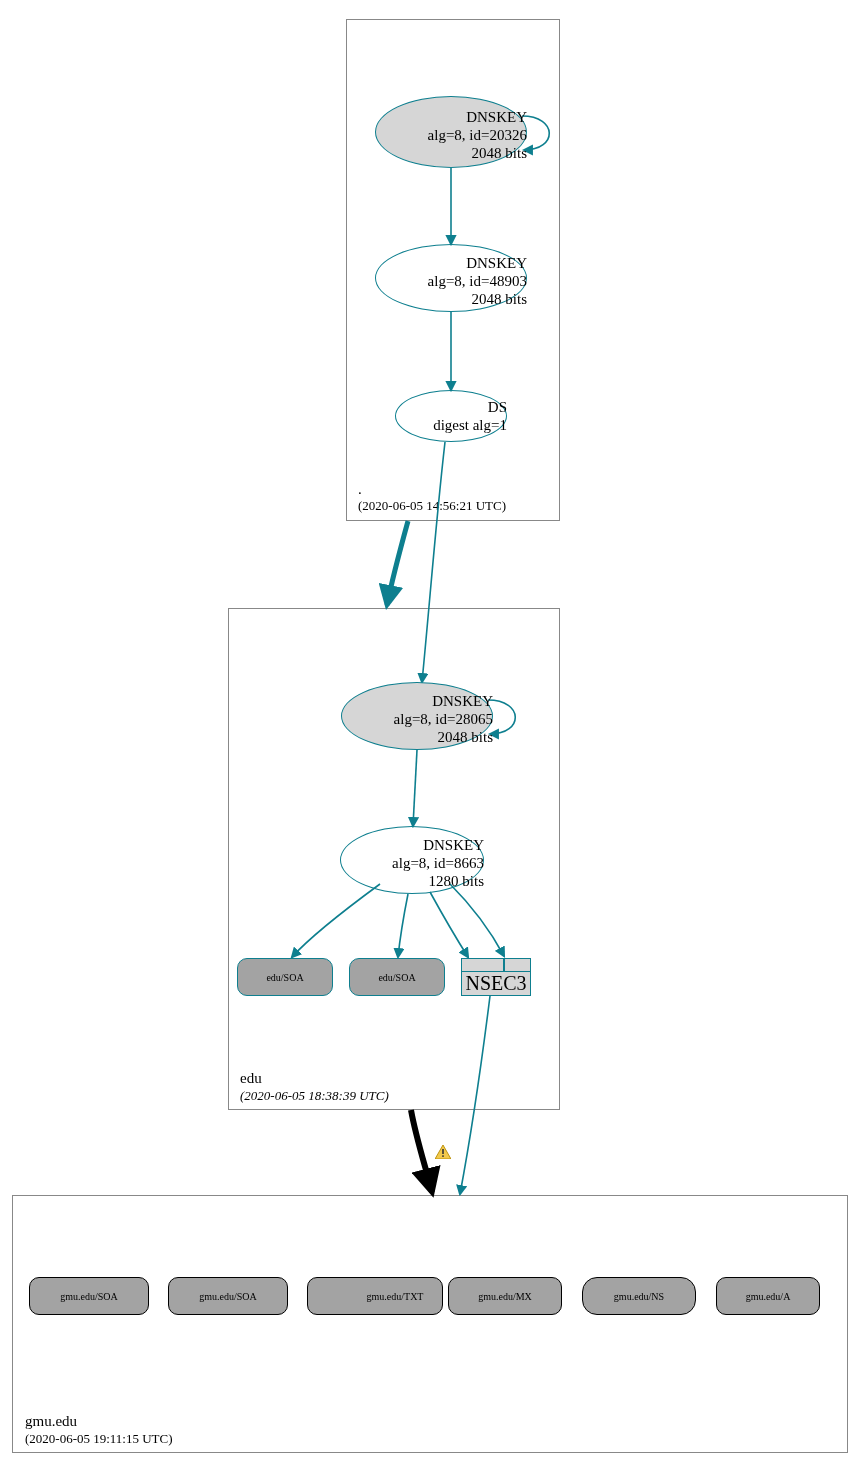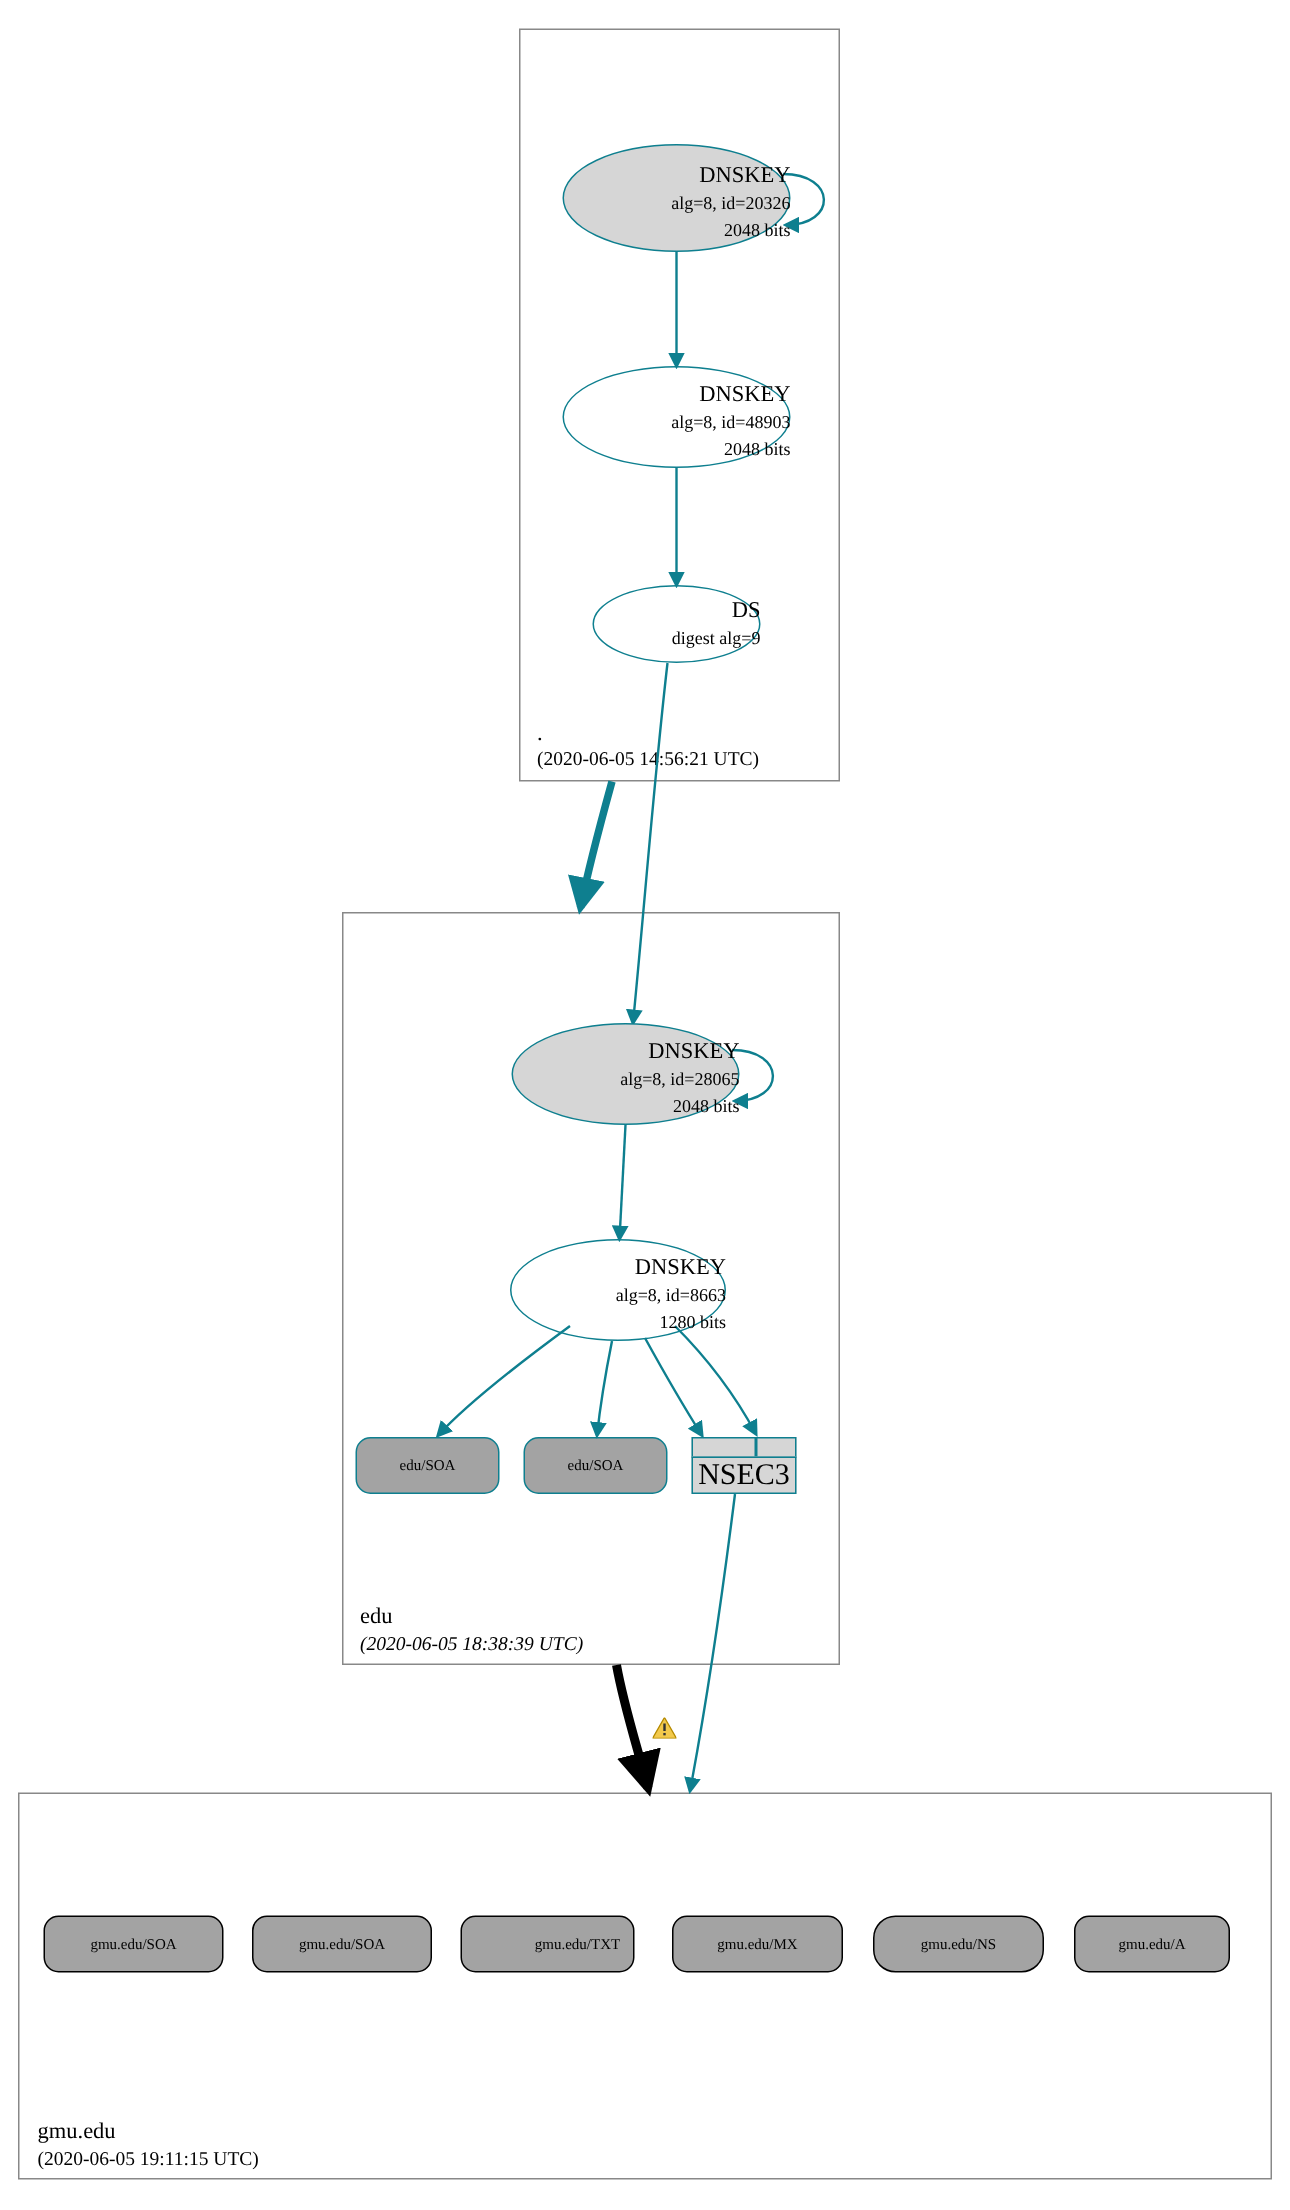--- a/index.html
+++ b/index.html
@@ -38,21 +38,21 @@
     z-index: 1;
   }
   .node-text {
     position: absolute;
     text-align: right;
     width: 100%;
     pointer-events: none;
     z-index: 2;
   }
   .node-title { font-size: 15px; }
-  .node-sub { font-size: 12px; }
+  .node-sub { font-size: 15px; }
   .rr-box {
     position: absolute;
     border: 1.5px solid #0e7f8f;
     border-radius: 10px;
     font-size: 10px;
     display: flex;
     align-items: center;
     justify-content: center;
     background: #a3a3a3;
     box-sizing: border-box;
@@ -137,21 +137,21 @@
     <span class="node-title">DNSKEY</span><br>
     <span class="node-sub">alg=8, id=48903</span><br>
     <span class="node-sub">2048 bits</span>
   </div>
 </div>
 
 <div class="node-ellipse" style="left:395px; top:390px; width:112px; height:52px;">
   <div class="ellipse-shape" style="left:0;top:0;width:112px;height:52px;"></div>
   <div class="node-text" style="top:8px;">
     <span class="node-title">DS</span><br>
-    <span class="node-sub">digest alg=9</span>
+    <span class="node-sub">digest alg=1</span>
   </div>
 </div>
 
 <div class="node-ellipse" style="left:341px; top:682px; width:152px; height:68px;">
   <div class="ellipse-shape grey" style="left:0;top:0;width:152px;height:68px;"></div>
   <div class="node-text" style="top:10px;">
     <span class="node-title">DNSKEY</span><br>
     <span class="node-sub">alg=8, id=28065</span><br>
     <span class="node-sub">2048 bits</span>
   </div>
@@ -170,21 +170,21 @@
 <div class="rr-box" style="left:349px; top:958px; width:96px; height:38px;">edu/SOA</div>
 
 <div class="nsec3-box" style="left:461px; top:958px;">
   <div class="nsec3-top"></div>
   <div class="nsec3-divider"></div>
   <div class="nsec3-bottom">NSEC3</div>
 </div>
 
 <div class="rr-box black" style="left:29px; top:1277px; width:120px; height:38px;">gmu.edu/SOA</div>
 <div class="rr-box black" style="left:168px; top:1277px; width:120px; height:38px;">gmu.edu/SOA</div>
-<div class="rr-box black" style="left:307px; top:1277px; width:116px; height:38px;padding-left:40px;">gmu.edu/TXT</div>
+<div class="rr-box black" style="left:307px; top:1277px; width:136px; height:38px;padding-left:40px;">gmu.edu/TXT</div>
 <div class="rr-box black" style="left:448px; top:1277px; width:114px; height:38px;">gmu.edu/MX</div>
 <div class="rr-box black" style="left:582px; top:1277px; width:114px; height:38px;border-radius:15px;">gmu.edu/NS</div>
 <div class="rr-box black" style="left:716px; top:1277px; width:104px; height:38px;">gmu.edu/A</div>
 
 <svg class="warn-icon" style="left:435px; top:1145px;" viewBox="0 0 16 14">
   <polygon points="8,0 16,14 0,14" fill="#f2c94c" stroke="#b58a00" stroke-width="0.9"></polygon>
   <rect x="7.2" y="4" width="1.6" height="5" fill="#333"></rect>
   <rect x="7.2" y="10.3" width="1.6" height="1.6" fill="#333"></rect>
 </svg>
 

